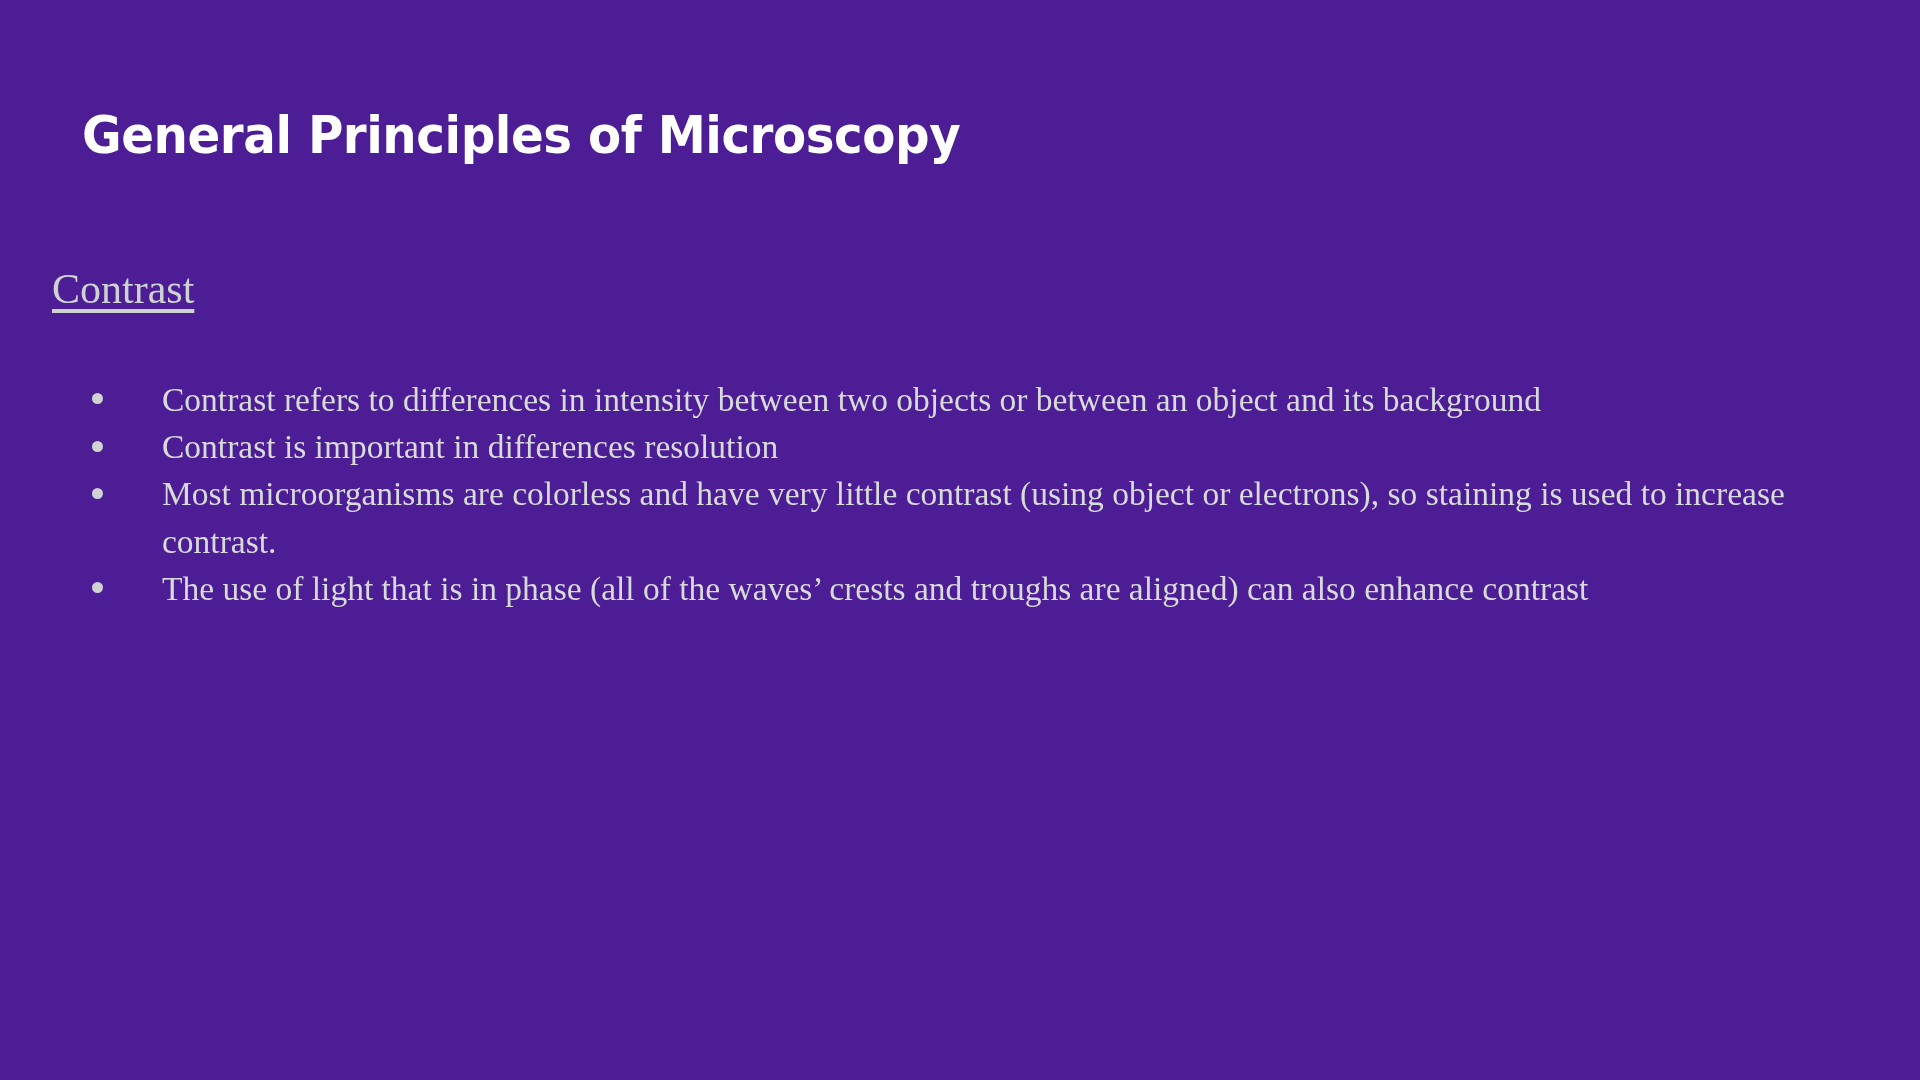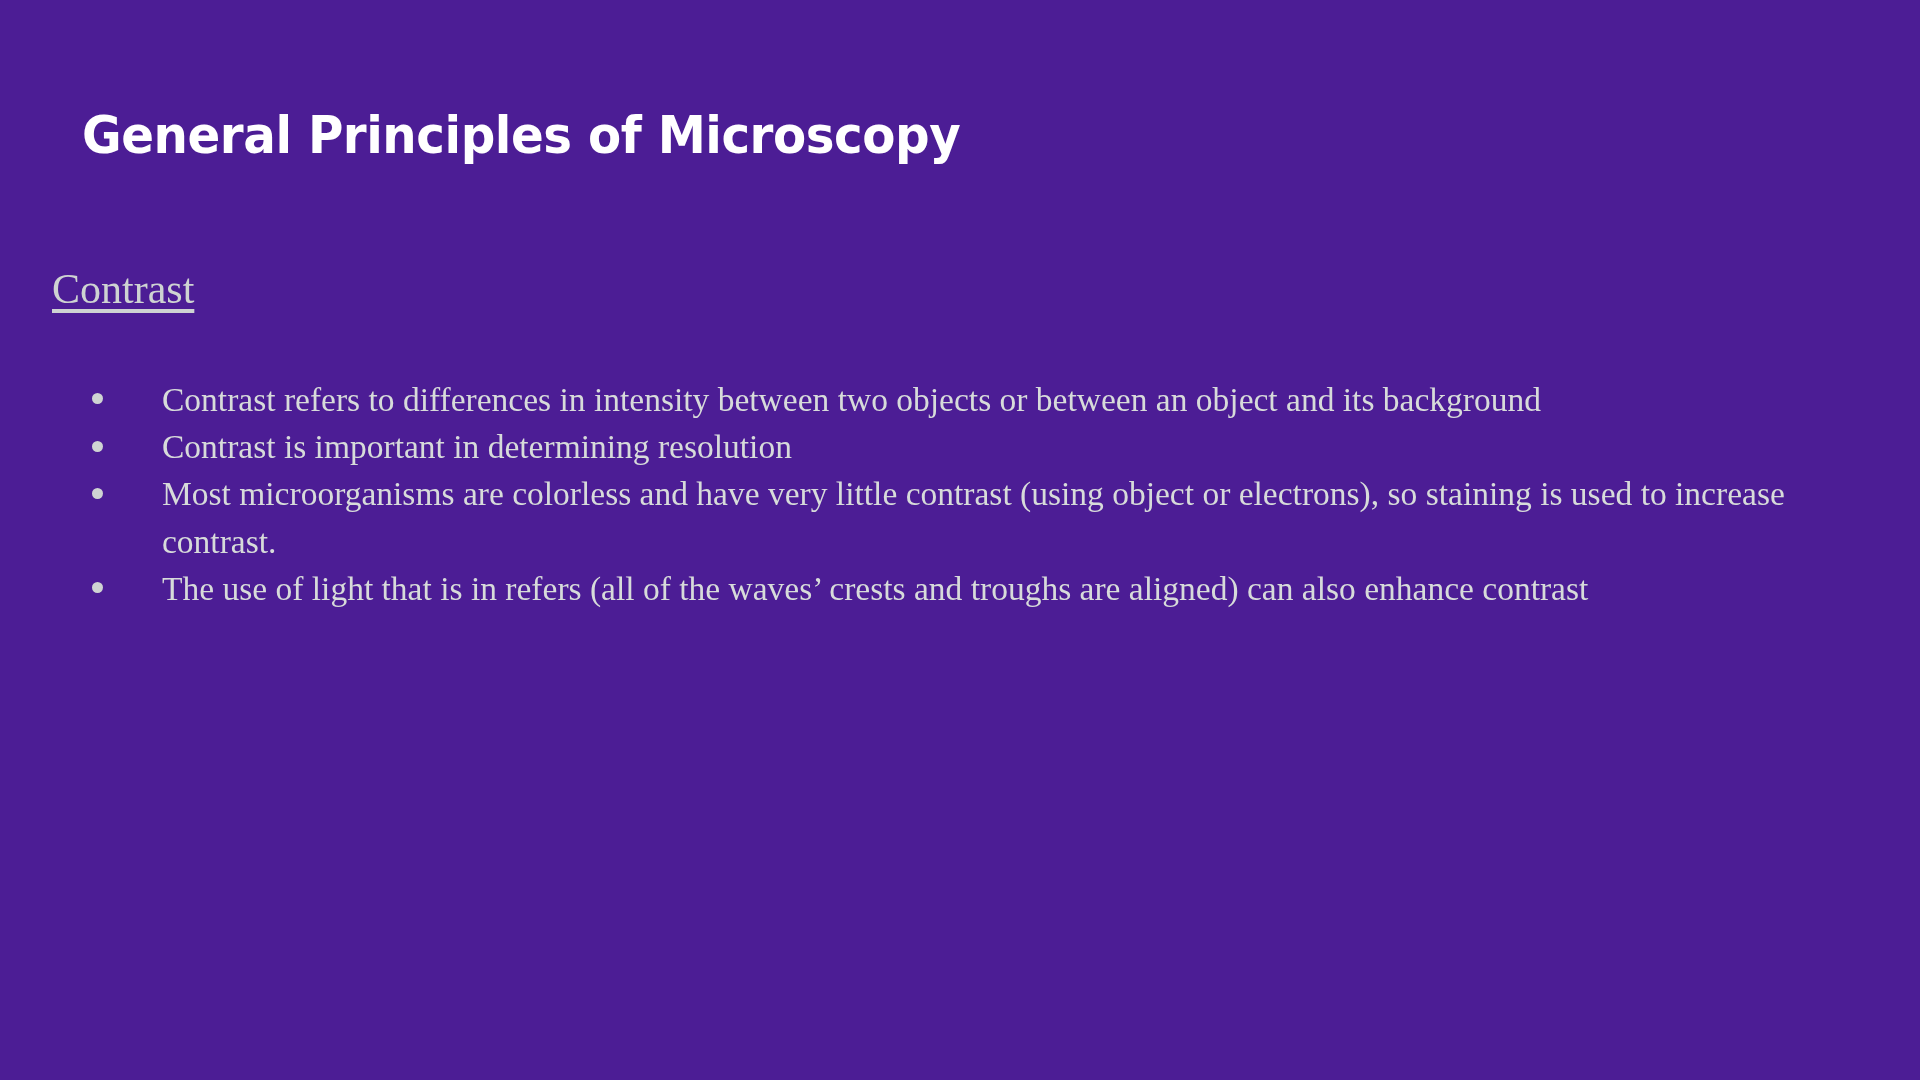--- a/index.html
+++ b/index.html
@@ -81,25 +81,25 @@
 
   <div class="section-heading">Contrast</div>
 
   <ul class="bullet-list">
     <li class="bullet-item">
       <span class="dot"></span>
       <span>Contrast refers to differences in intensity between two objects or between an object and its background</span>
     </li>
     <li class="bullet-item">
       <span class="dot"></span>
-      <span>Contrast is important in determining resolution</span>
+      <span>Contrast is important in differences resolution</span>
     </li>
     <li class="bullet-item">
       <span class="dot"></span>
       <span>Most microorganisms are colorless and have very little contrast (using object or electrons), so staining is used to increase contrast.</span>
     </li>
     <li class="bullet-item">
       <span class="dot"></span>
-      <span>The use of light that is in refers (all of the waves’ crests and troughs are aligned) can also enhance contrast</span>
+      <span>The use of light that is in phase (all of the waves’ crests and troughs are aligned) can also enhance contrast</span>
     </li>
   </ul>
 
 </div>
 
 </body></html>

